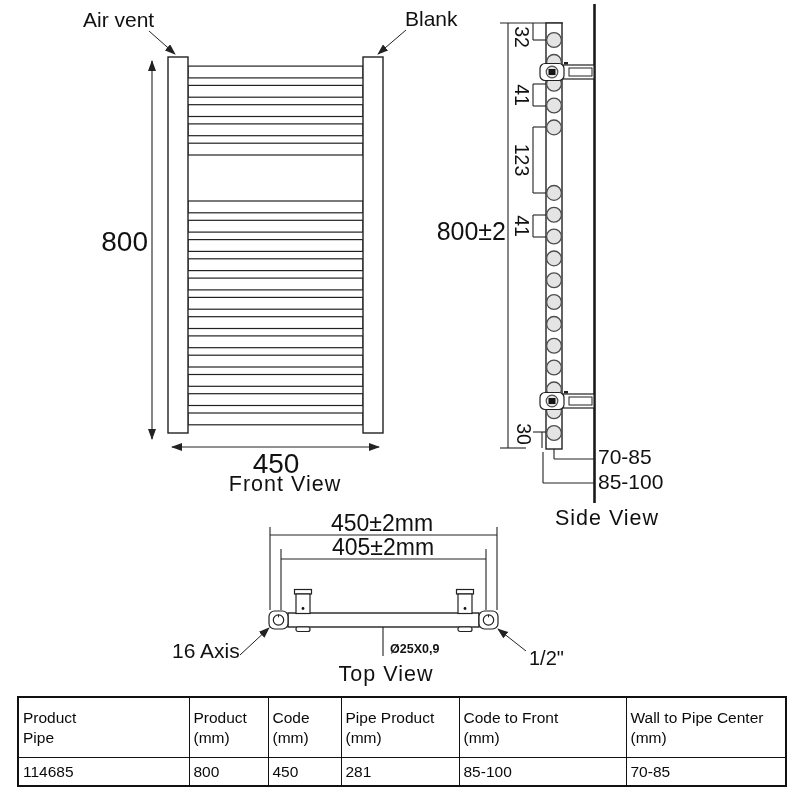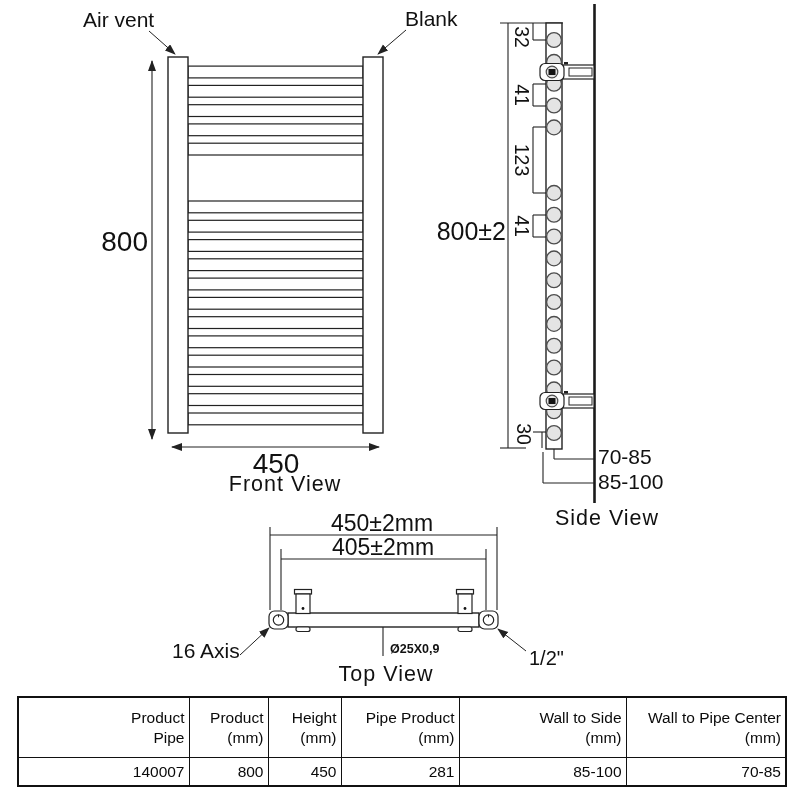--- a/index.html
+++ b/index.html
@@ -17,21 +17,21 @@
   .dimtxt-big{font-size:28px;}
   .dimtxt-side{font-size:25px;}
   .dimtxt-top{font-size:23px;}
   .dimtxt-rot{font-size:19.5px;}
   .caption{font-size:21.5px;letter-spacing:1px;}
   .tubespec{font-size:12.5px;font-weight:600;}
   .wall{stroke:#1a1a1a;stroke-width:2.6;}
   
   #spec-table-wrap{position:absolute;left:17px;top:696px;}
   #spec-table-wrap table{border-collapse:collapse;table-layout:fixed;background:#fff;
-     font-size:15.5px;color:#0a0a0a;text-align:right;border:2.5px solid #111;}
+     font-size:15.5px;color:#0a0a0a;text-align:left;border:2.5px solid #111;}
   #spec-table-wrap th,#spec-table-wrap td{border:1.5px solid #111;font-weight:400;
      padding:0 4px;line-height:1.28;}
   #spec-table-wrap th{height:59px;vertical-align:middle;}
   #spec-table-wrap td{height:27px;vertical-align:middle;}
 </style>
 </head>
 <body>
 
 <div id="canvas">
 
@@ -219,36 +219,36 @@
     </colgroup>
     <thead>
       <tr>
         <th>
           <span>Product</span><br>
           <span>Pipe</span></th>
         <th>
           <span>Product</span><br>
           <span>(mm)</span></th>
         <th>
-          <span>Height</span><br>
+          <span>Code</span><br>
           <span>(mm)</span></th>
         <th>
           <span>Pipe Product</span><br>
           <span>(mm)</span></th>
         <th>
-          <span>Wall to Side</span><br>
+          <span>Code to Front</span><br>
           <span>(mm)</span></th>
         <th>
           <span>Wall to Pipe Center</span><br>
           <span>(mm)</span></th>
       </tr>
     </thead>
     <tbody>
       <tr>
-        <td>140007</td>
+        <td>114685</td>
         <td>800</td>
         <td>450</td>
         <td>281</td>
         <td>85-100</td>
         <td>70-85</td>
       </tr>
     </tbody>
   </table>
 </div>
 

